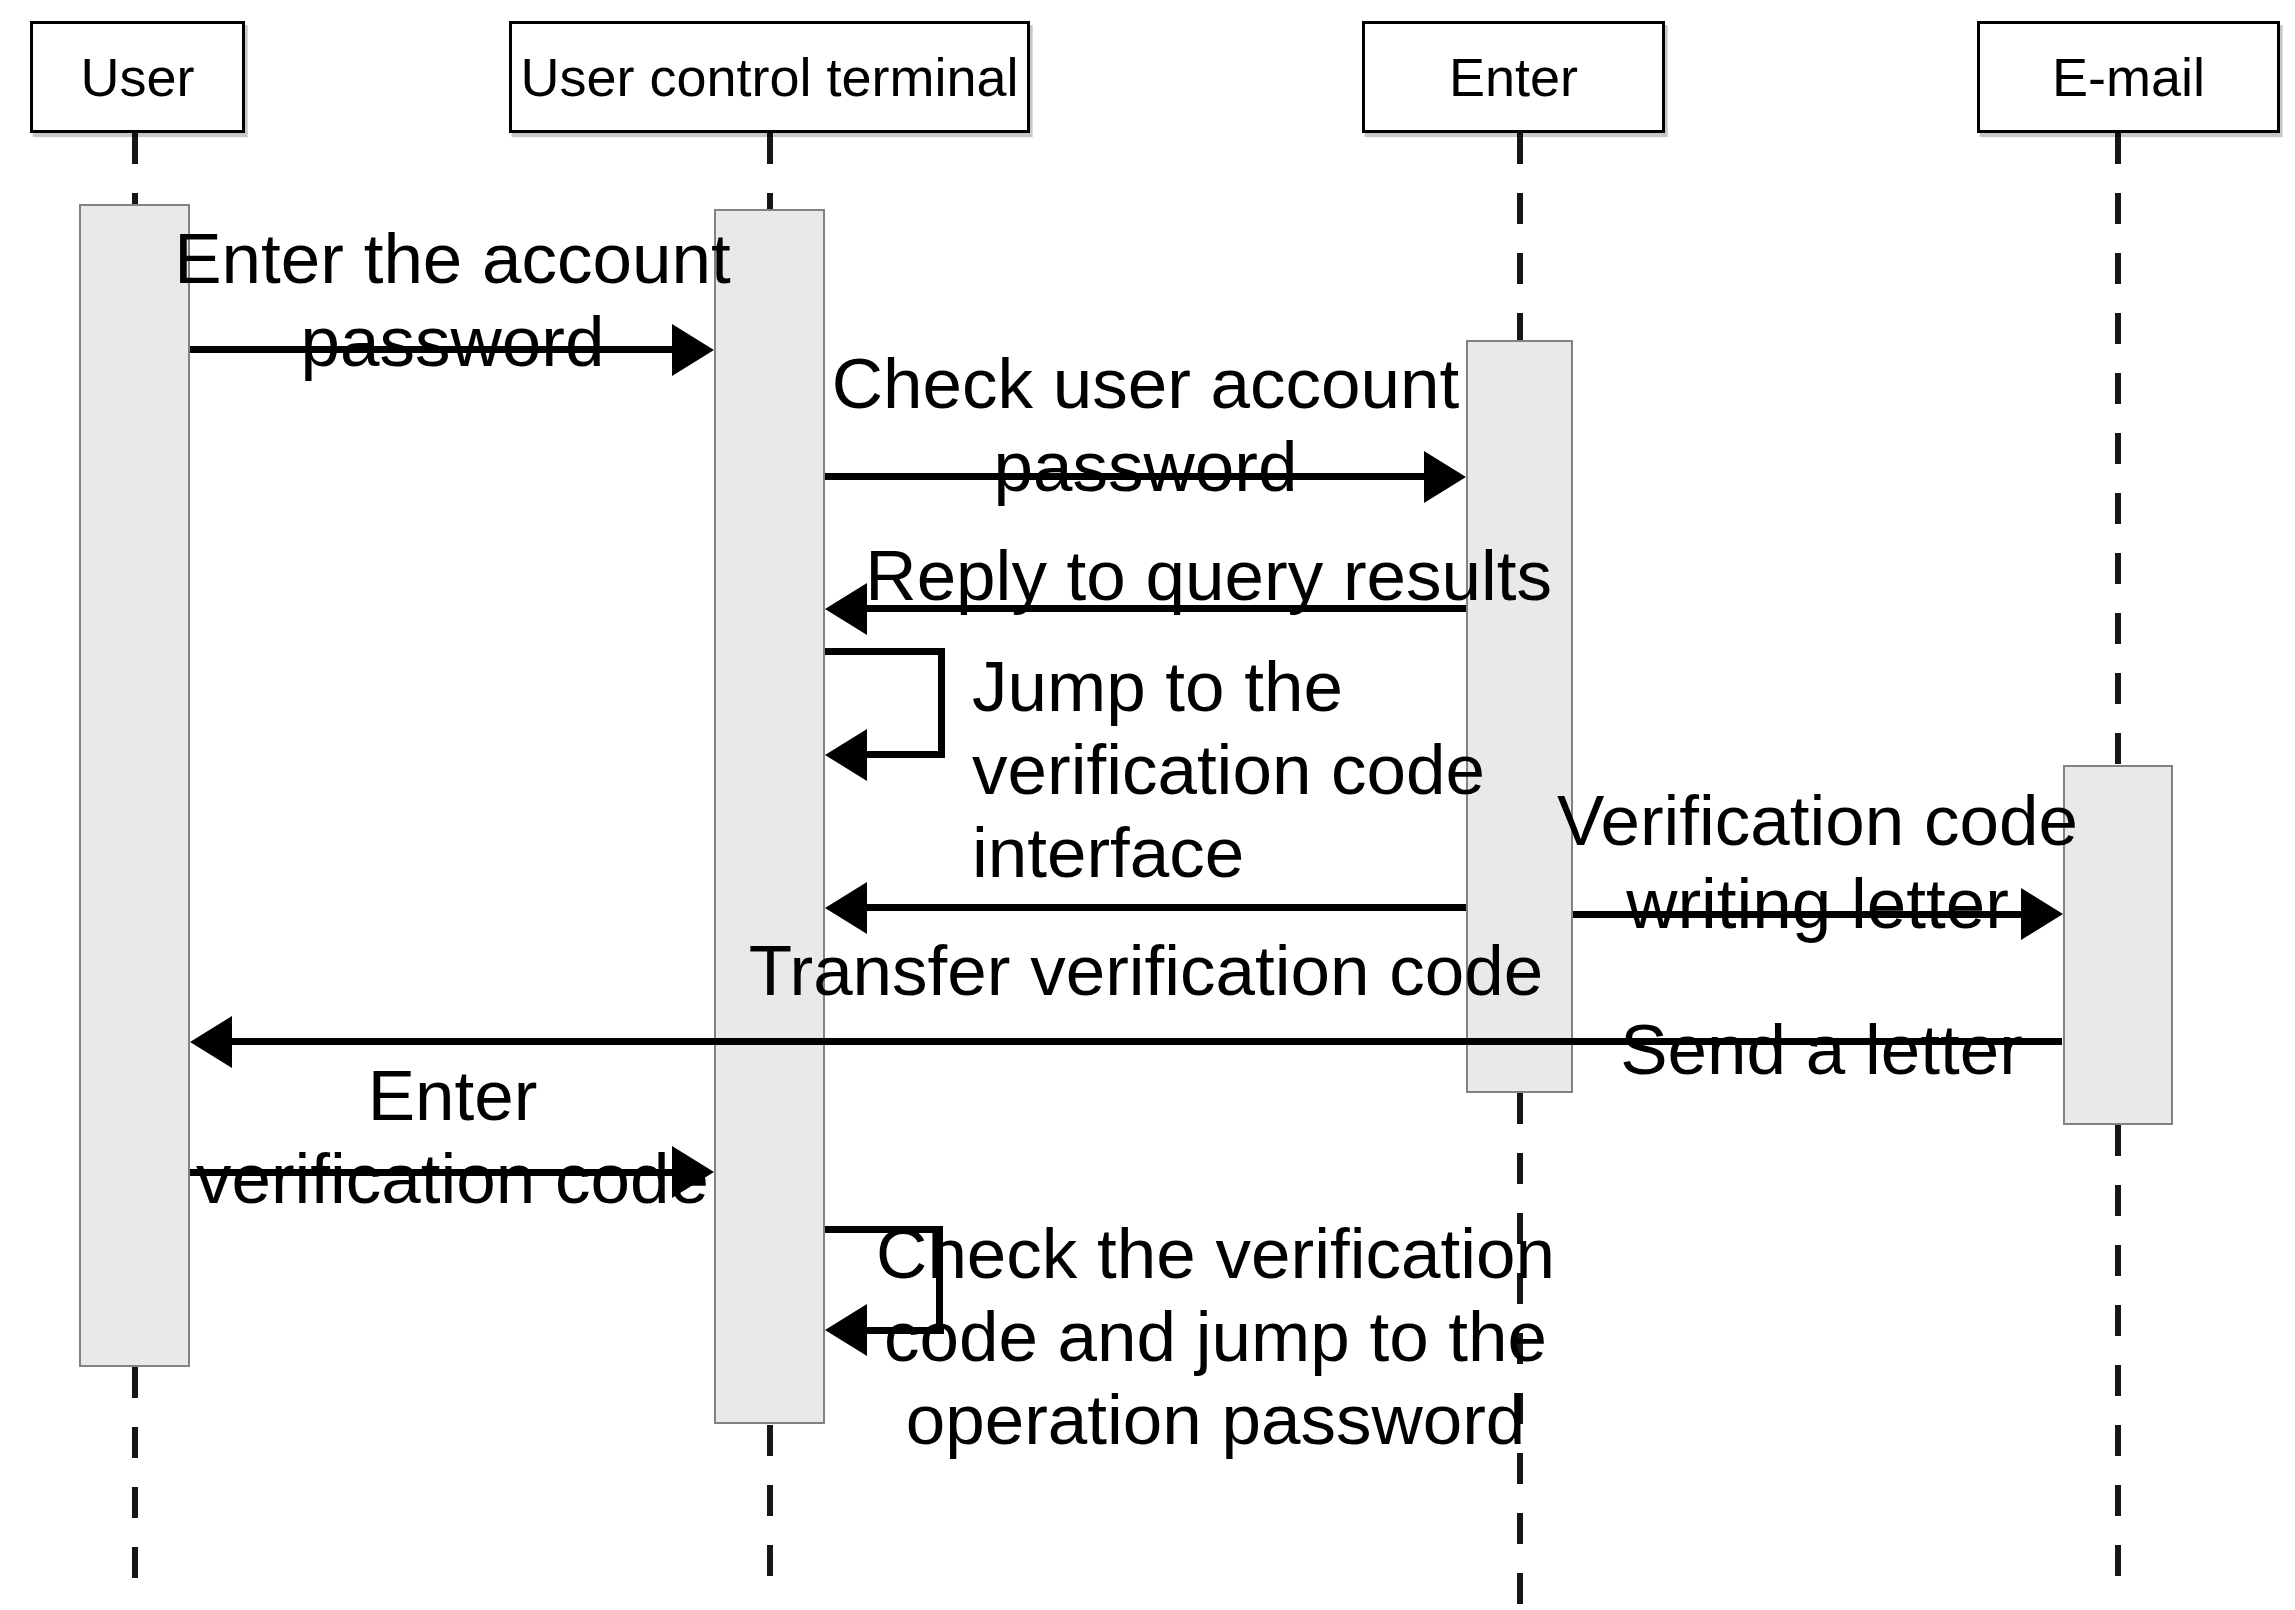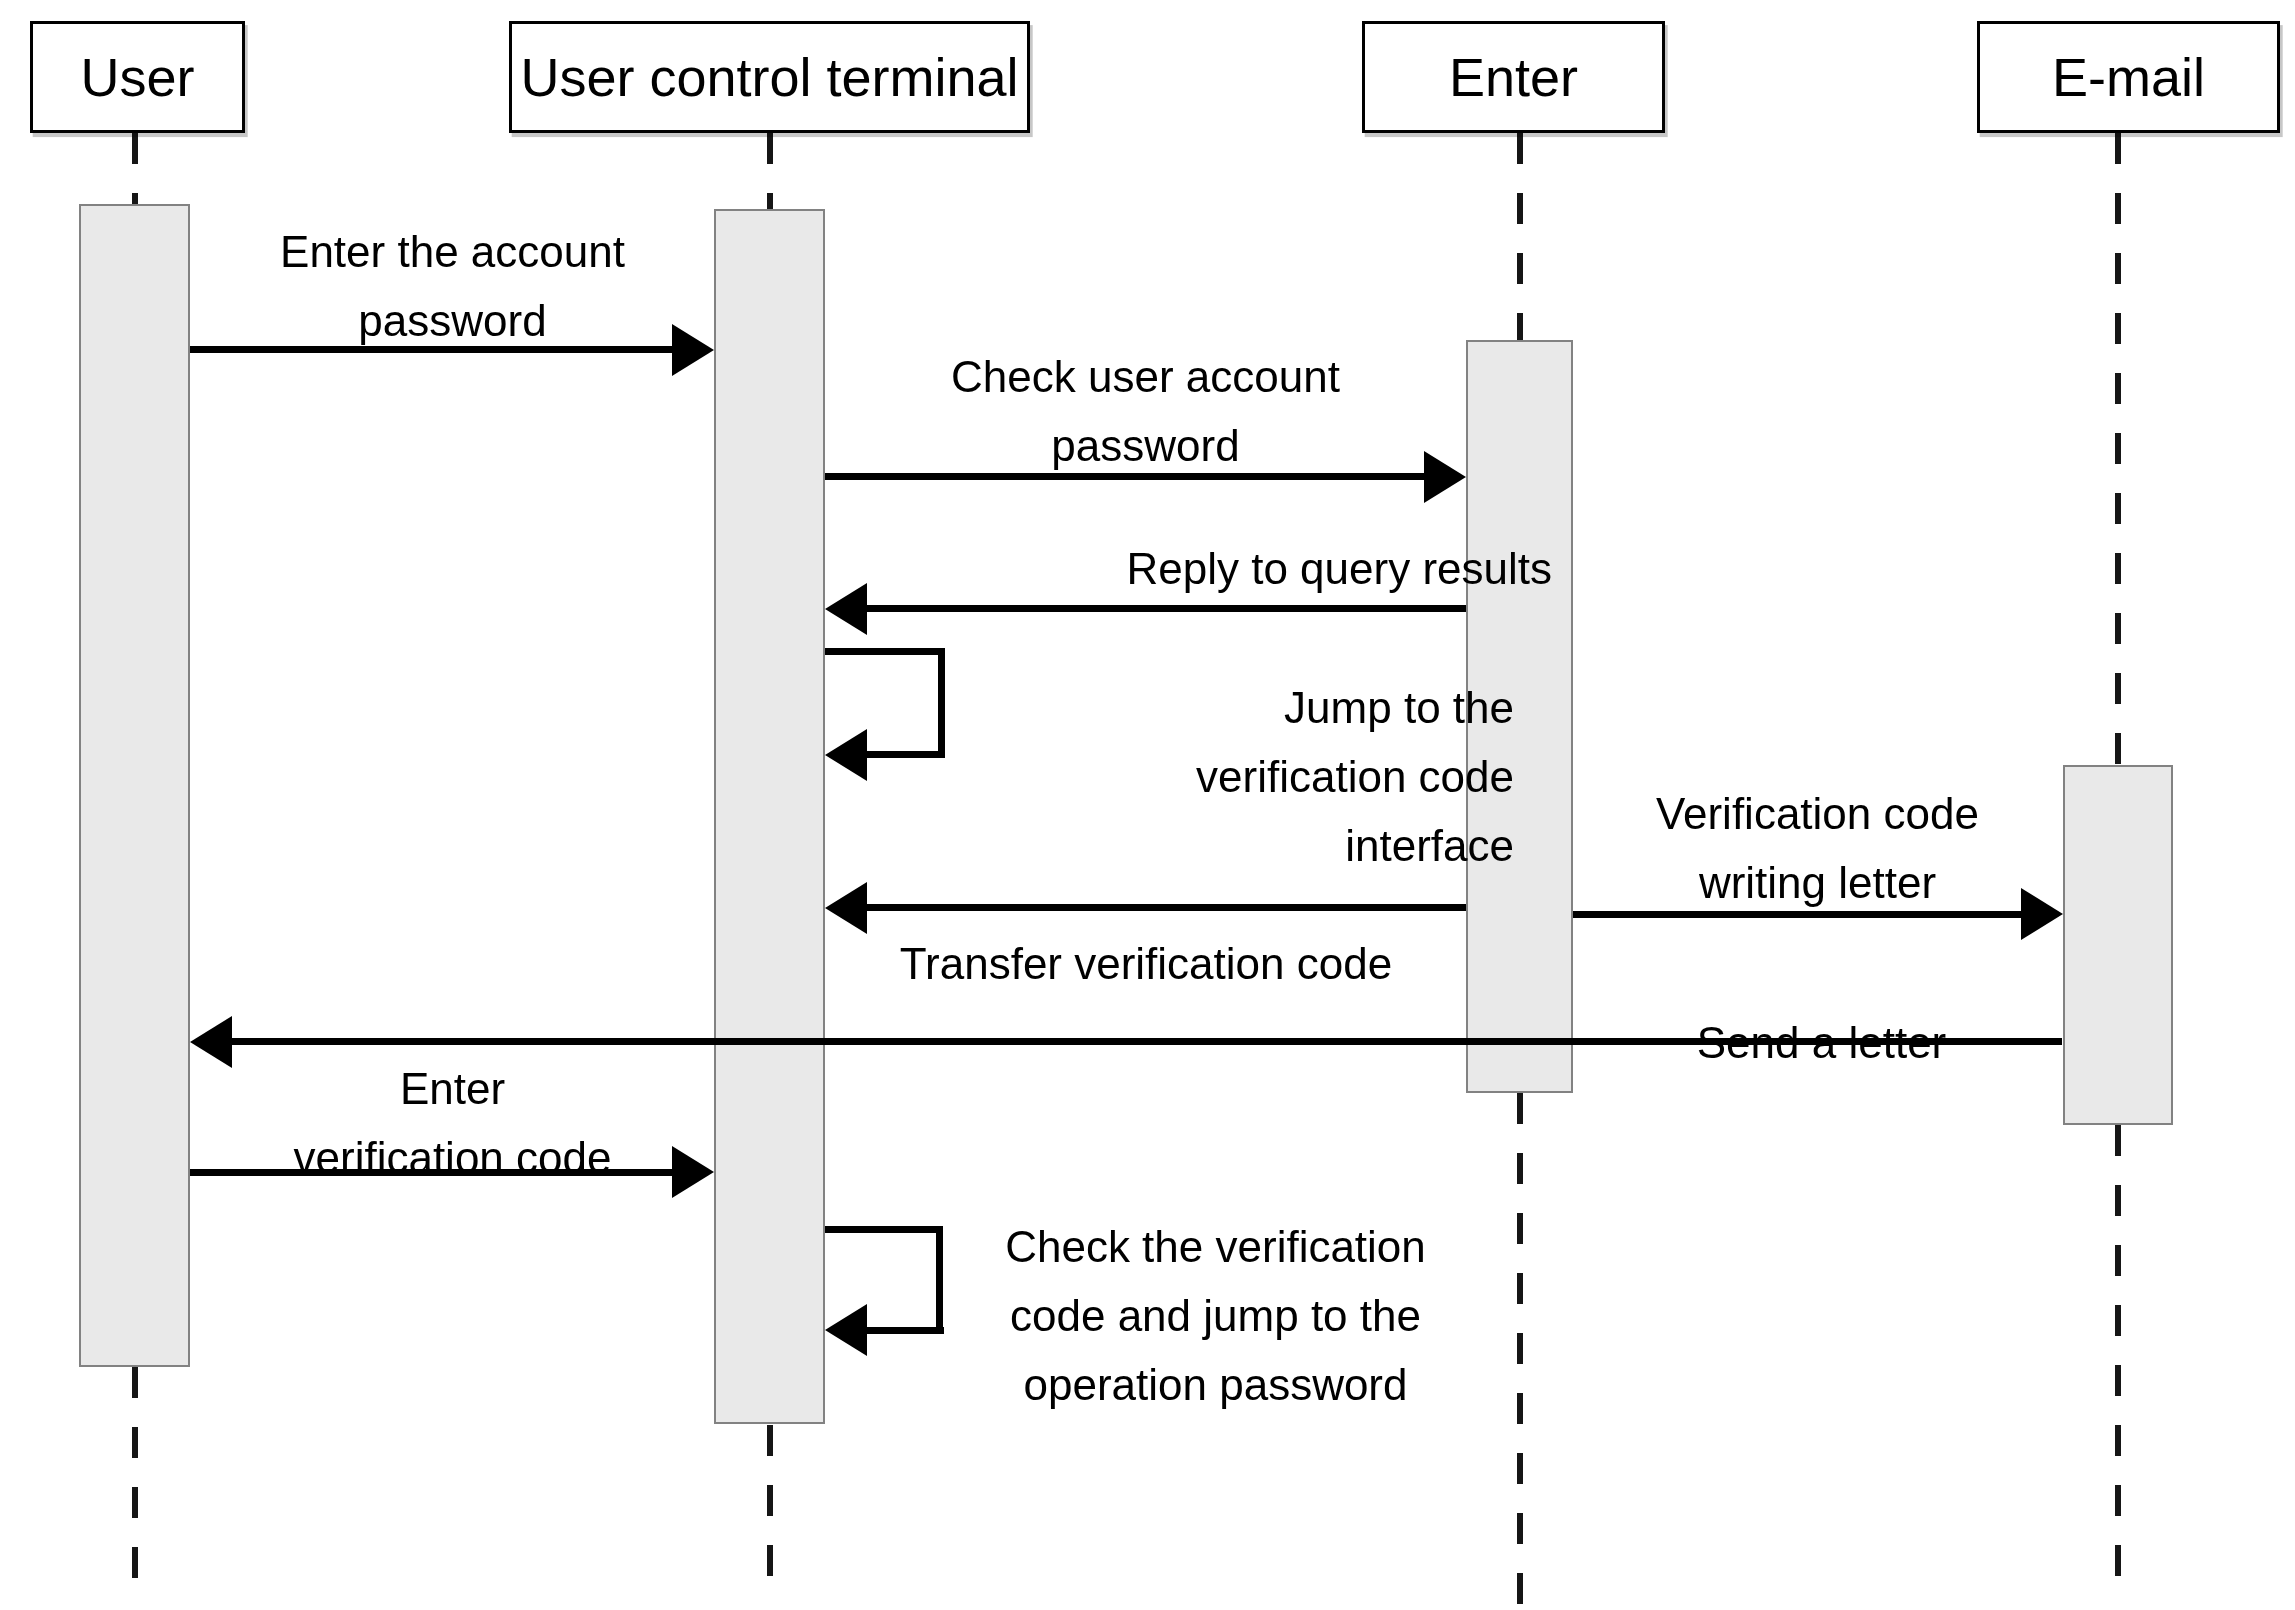--- a/index.html
+++ b/index.html
@@ -43,26 +43,26 @@
   }
   .ahead{
     position:absolute;width:0;height:0;z-index:3;
     border-top:26px solid transparent;
     border-bottom:26px solid transparent;
   }
   .ahead.right{border-left:42px solid #000000;}
   .ahead.left{border-right:42px solid #000000;}
   .mlabel{
     position:absolute;
-    font-size:44px;line-height:69px;
+    font-size:71px;line-height:83px;
     white-space:pre-line;
     text-align:center;
     z-index:4;
   }
-  .mlabel.alignleft{text-align:right;margin-top:28px;}
+  .mlabel.alignleft{text-align:left;}
 </style>
 </head>
 <body>
 
 <div id="canvas">
 
   <div class="actor-box" style="left:30px;width:215px;">
     <span>User</span>
   </div>
   <div class="actor-box" style="left:509px;width:521px;">

